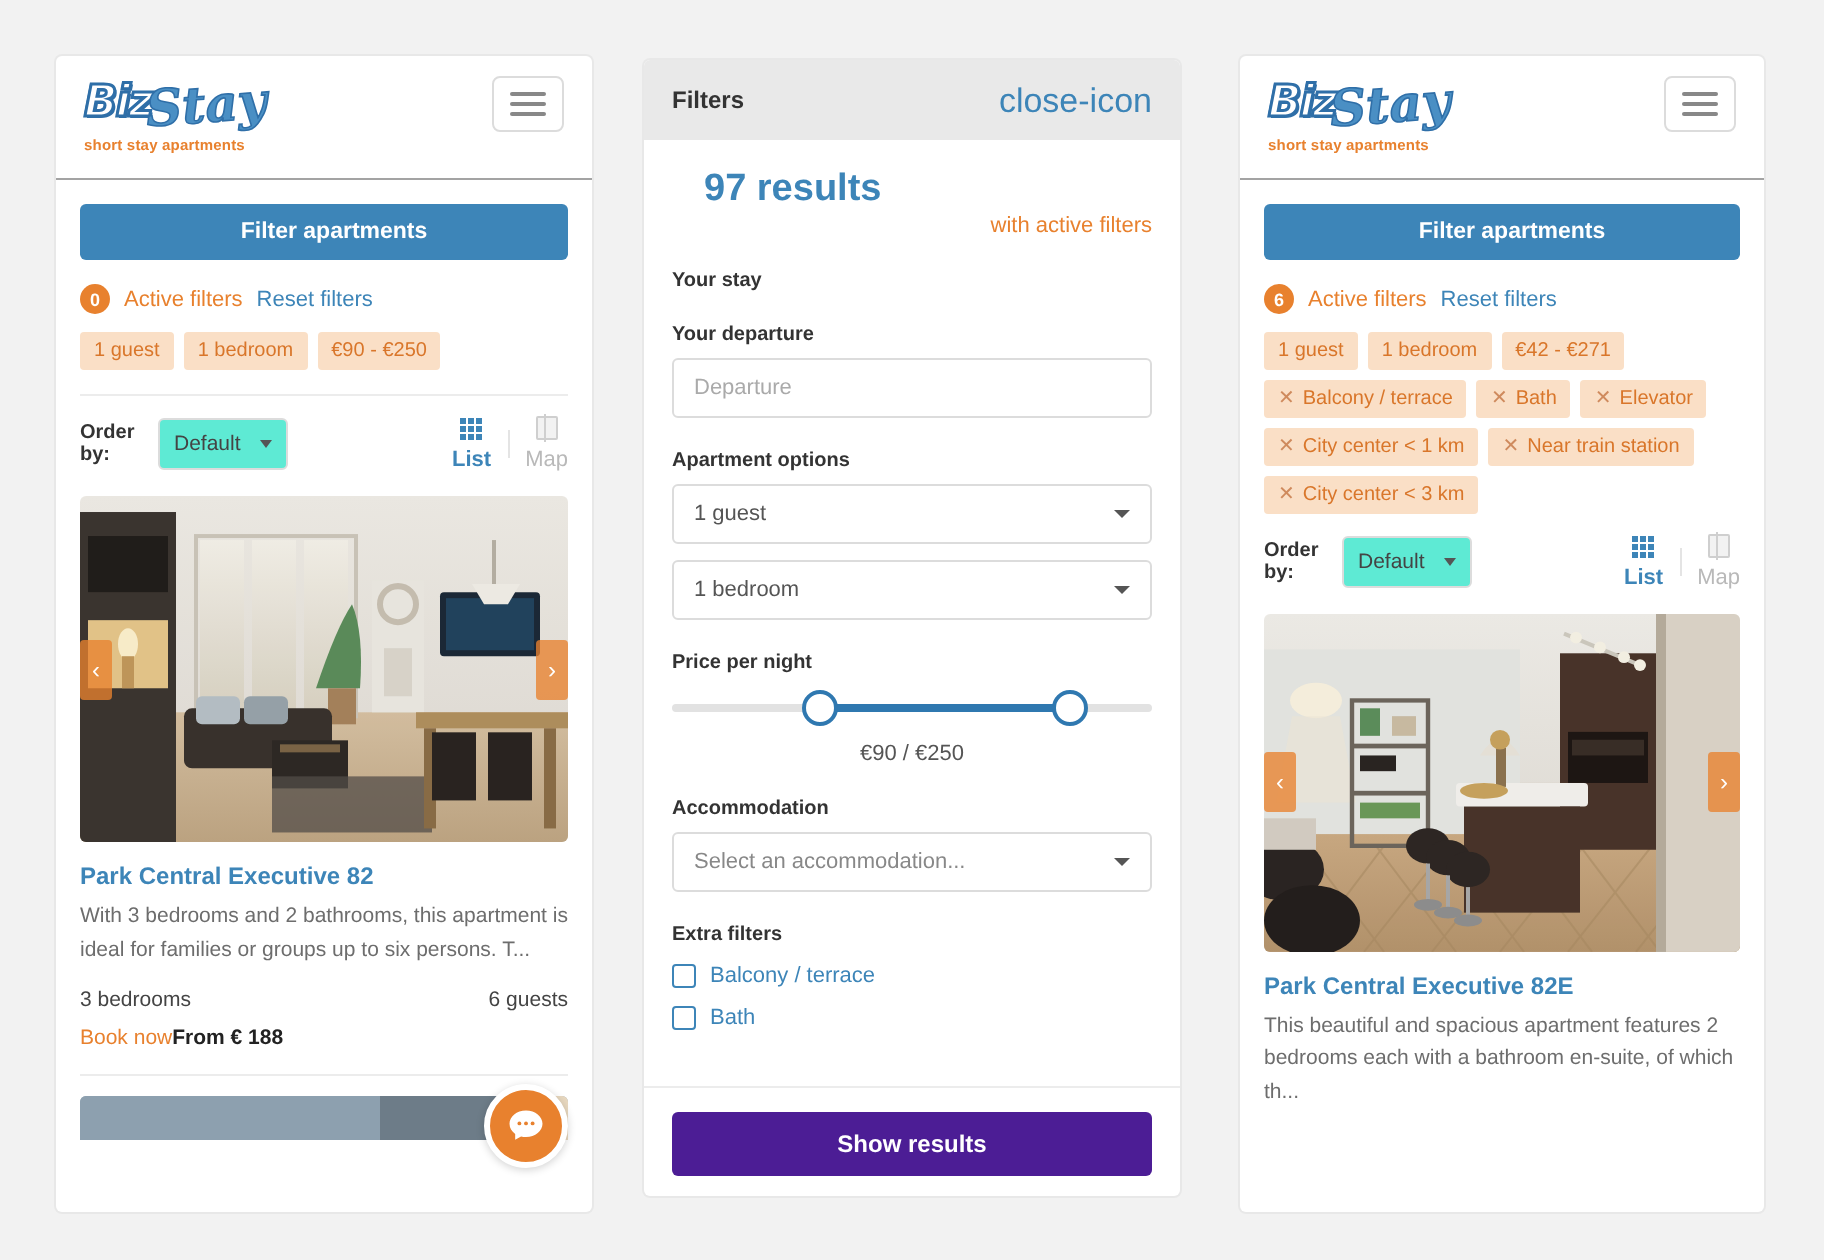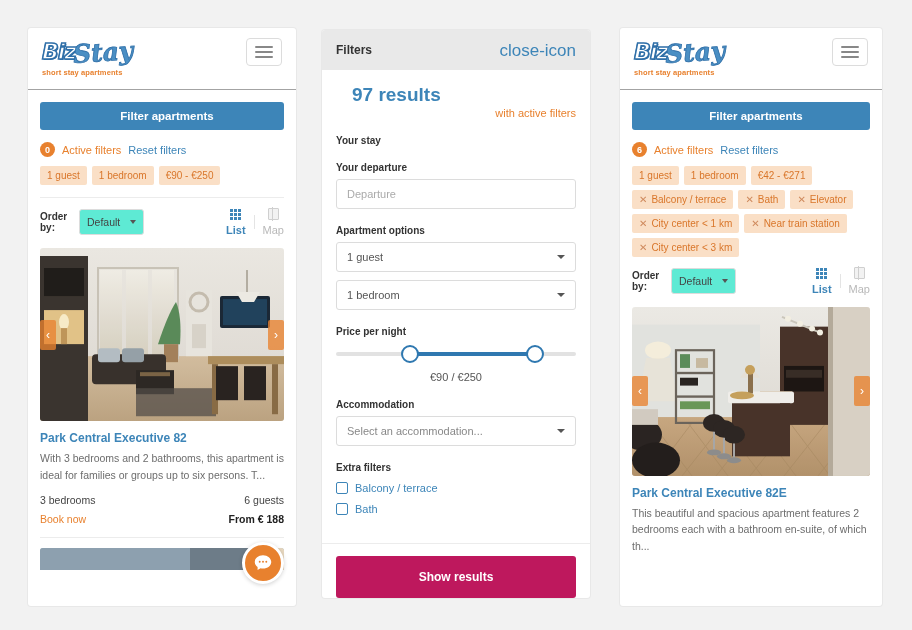--- a/index.html
+++ b/index.html
@@ -126,21 +126,21 @@
     position: absolute; top: 50%; transform: translateY(-50%);
     width: 16px; height: 30px; background: rgba(232,129,46,0.78);
     color: #fff; font-size: 12px; display: flex; align-items: center;
     justify-content: center; cursor: pointer; border-radius: 2px;
   }
   .arrow.left { left: 0; } .arrow.right { right: 0; }
 
   .card-title { margin-top: 10px; font-size: 12px; font-weight: 700; color: #3d85b8; cursor: pointer; }
   .card-desc  { margin-top: 5px; font-size: 10.5px; color: #6d6d6d; line-height: 1.55; }
   .card-meta  { margin-top: 11px; display: flex; justify-content: space-between; font-size: 10.5px; color: #444; }
-  .card-foot  { margin-top: 7px; display: flex; justify-content: space-between; align-items: center; }
+  .card-foot  { margin-top: 7px; display: flex; justify-content: flex-start; align-items: center; }
   .book-now   { font-size: 10.5px; color: #e8812e; cursor: pointer; }
   .price      { font-size: 10.5px; font-weight: 700; color: #222; }
   .card-rule  { height: 1px; background: #ececec; margin-top: 12px; }
   .photo-peek { margin-top: 10px; height: 22px; border-radius: 3px 3px 0 0; overflow: hidden; position: relative; }
   .photo-peek svg { position:absolute; inset:0; width:100%; height:100%; }
 
   
   .chat-fab {
     position: absolute; right: 12px; bottom: 22px;
     width: 42px; height: 42px; border-radius: 50%; background: #e8812e;
@@ -186,21 +186,21 @@
   .cbox { width:12px; height:12px; border:1.5px solid #3d85b8; border-radius:2px; background:#fff; flex:none; cursor:pointer; }
   .cblbl { font-size:11px; color:#3d85b8; cursor:pointer; }
 
   .fade-mask {
     position:absolute; left:0; right:0; bottom:0; height:26px;
     background: linear-gradient(to bottom, rgba(255,255,255,0), #fff 75%);
     pointer-events: none;
   }
   .filters-foot { border-top:1px solid #ececec; padding:12px 14px; }
   .btn-show {
-    width:100%; height:42px; background:#be185d; color:#fff; border:none; border-radius:3px;
+    width:100%; height:32px; background:#4c1d95; color:#fff; border:none; border-radius:3px;
     font-size:12px; font-weight:700; cursor:pointer; font-family:"Liberation Sans", sans-serif;
   }
 </style>
 </head>
 <body>
 
 <div class="stage">
 
   <div class="panel" id="panel-left">
 

